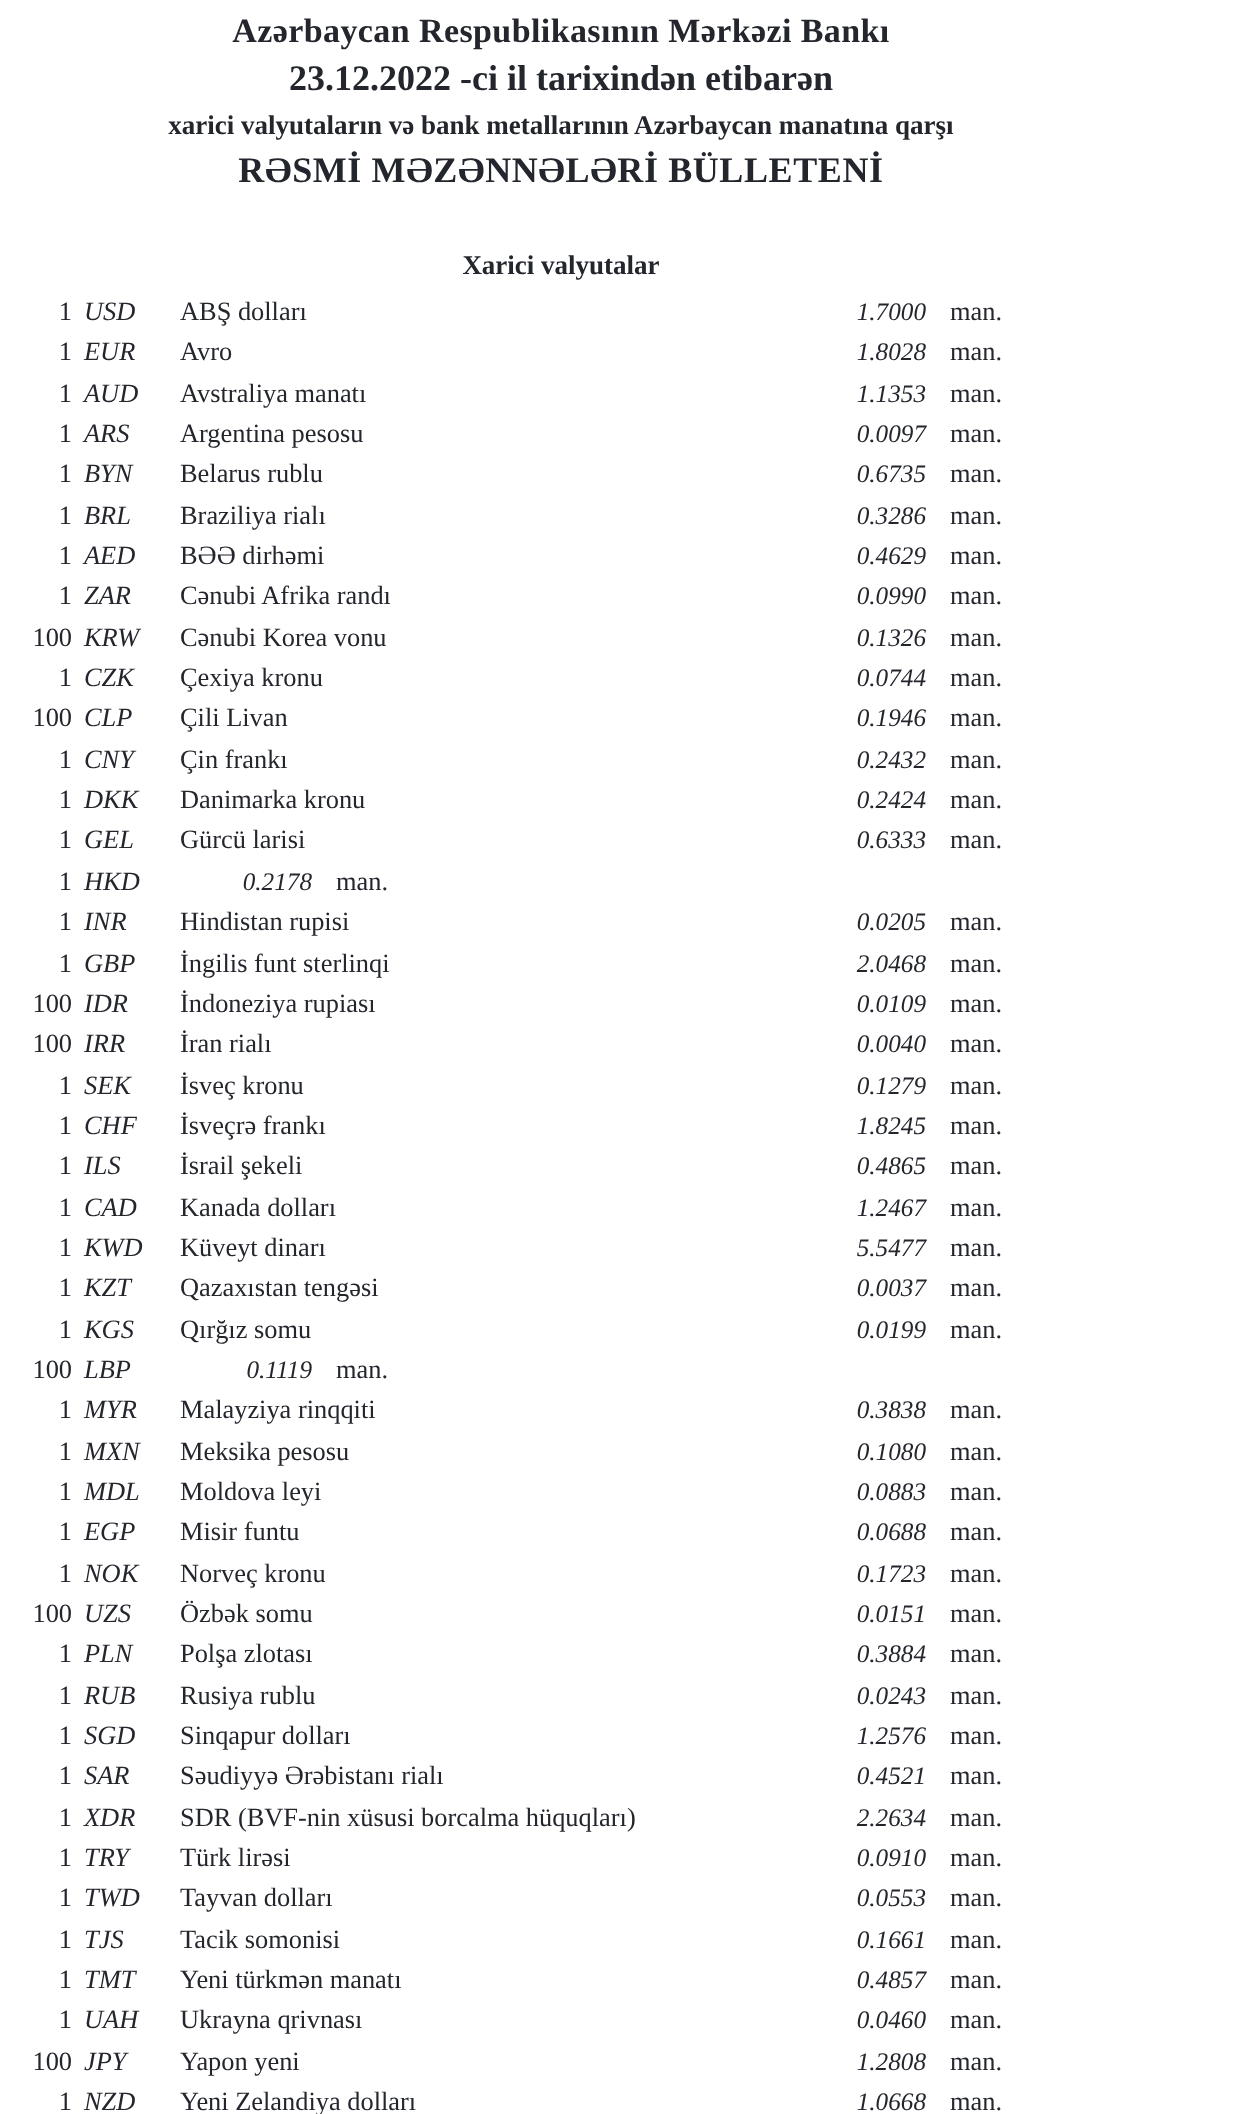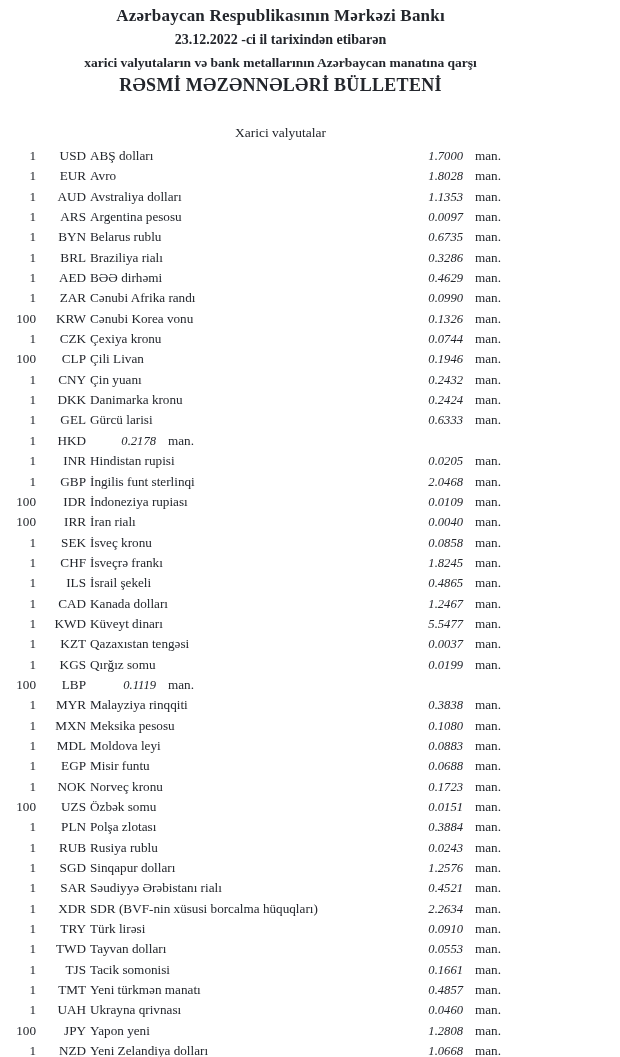--- a/index.html
+++ b/index.html
@@ -26,60 +26,61 @@
     font-weight: bold;
   }
   .bank-name {
     margin: 0;
     font-size: 17px;
     line-height: 24px;
     letter-spacing: 0.2px;
     font-weight: bold;
   }
   .date-line {
-    font-size: 14px;
+    font-size: 18px;
     line-height: 23px;
   }
   .subtitle {
     font-size: 13.5px;
     line-height: 23px;
   }
   .bulletin-title {
     font-size: 18px;
     line-height: 23px;
     letter-spacing: 0.3px;
   }
   .section-title {
     margin: 26px 0 0 0;
     padding-left: 28px;
     text-align: center;
     font-size: 13.5px;
     line-height: 20px;
-    font-weight: normal;
+    font-weight: bold;
   }
   .rates {
     margin-top: 3px;
     padding: 0 23px 0 8px;
   }
   .row {
     display: flex;
     line-height: 20.35px;
     font-size: 13.2px;
     white-space: nowrap;
   }
   .qty {
     width: 28px;
     text-align: right;
     flex: none;
   }
   .code {
     width: 44px;
     margin-left: 6px;
-    text-align: right;
+    text-align: left;
     flex: none;
+    font-style: italic;
   }
   .name {
     flex: 1 1 auto;
     padding-left: 4px;
     overflow: hidden;
   }
   .rate {
     width: 70px;
     text-align: right;
     flex: none;
@@ -121,21 +122,21 @@
     <span class="qty">1</span>
     <span class="code">EUR</span>
     <span class="name">Avro</span>
     <span class="rate">1.8028</span>
     <span class="unit">man.</span>
   </div>
 
   <div class="row">
     <span class="qty">1</span>
     <span class="code">AUD</span>
-    <span class="name">Avstraliya dolları</span>
+    <span class="name">Avstraliya manatı</span>
     <span class="rate">1.1353</span>
     <span class="unit">man.</span>
   </div>
 
   <div class="row">
     <span class="qty">1</span>
     <span class="code">ARS</span>
     <span class="name">Argentina pesosu</span>
     <span class="rate">0.0097</span>
     <span class="unit">man.</span>
@@ -193,21 +194,21 @@
     <span class="qty">100</span>
     <span class="code">CLP</span>
     <span class="name">Çili Livan</span>
     <span class="rate">0.1946</span>
     <span class="unit">man.</span>
   </div>
 
   <div class="row">
     <span class="qty">1</span>
     <span class="code">CNY</span>
-    <span class="name">Çin yuanı</span>
+    <span class="name">Çin frankı</span>
     <span class="rate">0.2432</span>
     <span class="unit">man.</span>
   </div>
 
   <div class="row">
     <span class="qty">1</span>
     <span class="code">DKK</span>
     <span class="name">Danimarka kronu</span>
     <span class="rate">0.2424</span>
     <span class="unit">man.</span>
@@ -257,21 +258,21 @@
     <span class="code">IRR</span>
     <span class="name">İran rialı</span>
     <span class="rate">0.0040</span>
     <span class="unit">man.</span>
   </div>
 
   <div class="row">
     <span class="qty">1</span>
     <span class="code">SEK</span>
     <span class="name">İsveç kronu</span>
-    <span class="rate">0.0858</span>
+    <span class="rate">0.1279</span>
     <span class="unit">man.</span>
   </div>
 
   <div class="row">
     <span class="qty">1</span>
     <span class="code">CHF</span>
     <span class="name">İsveçrə frankı</span>
     <span class="rate">1.8245</span>
     <span class="unit">man.</span>
   </div>

